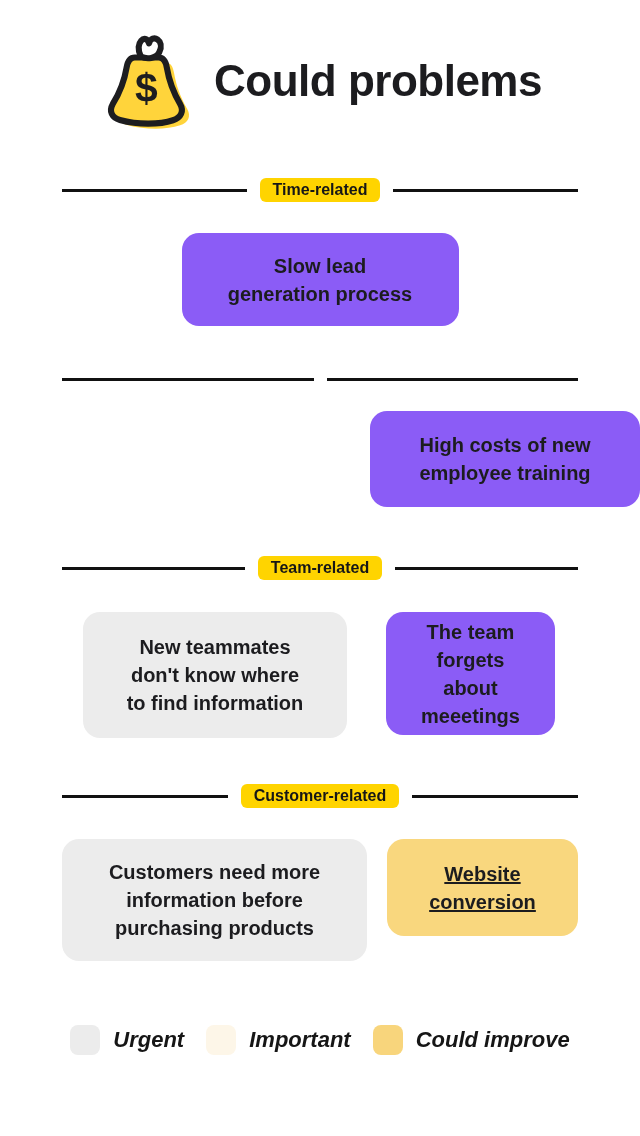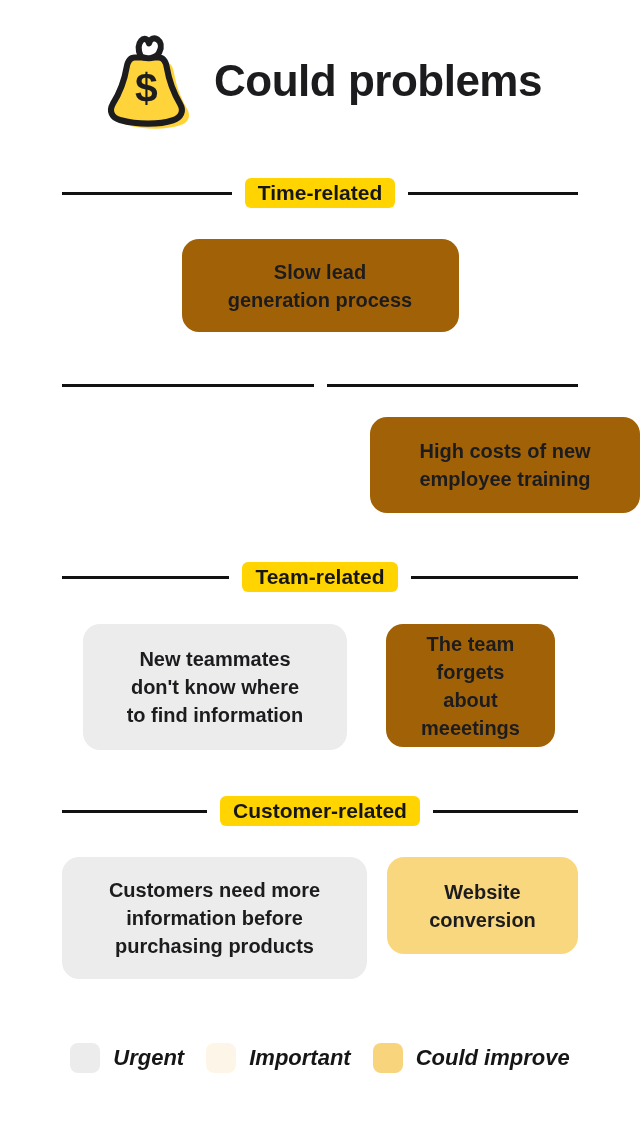--- a/index.html
+++ b/index.html
@@ -40,42 +40,42 @@
   }
   .section-head .rule {
     flex: 1 1 auto;
     height: 3px;
     background: #111111;
   }
   .section-label {
     background: #FFD400;
     border-radius: 6px;
     padding: 3px 13px;
-    font-size: 21px;
+    font-size: 16px;
     font-weight: 700;
     white-space: nowrap;
     color: #161616;
   }
 
   
   .card {
     border-radius: 17px;
     font-size: 20px;
     font-weight: 700;
     line-height: 28px;
     text-align: center;
     white-space: pre-line;
     display: flex;
     align-items: center;
     justify-content: center;
     color: #1c1c1f;
   }
-  .card.important { background: #a16207; }
+  .card.important { background: #8b5cf6; }
   .card.urgent { background: #ECECEC; }
-  .card.improve { background: #F9D77E; }
+  .card.improve { background: #F9D77E; text-decoration: underline; }
 
   .head-1 { margin-top: 46px; }
   .card-row-1 { margin-top: 31px; display: flex; justify-content: center; }
   .card-slow { width: 277px; height: 93px; padding: 10px; }
 
   .head-2 { margin-top: 52px; }
   .card-row-2 { margin-top: 30px; display: flex; justify-content: flex-end; }
   .card-costs { width: 270px; height: 96px; padding: 10px; }
 
   .head-3 { margin-top: 49px; }

